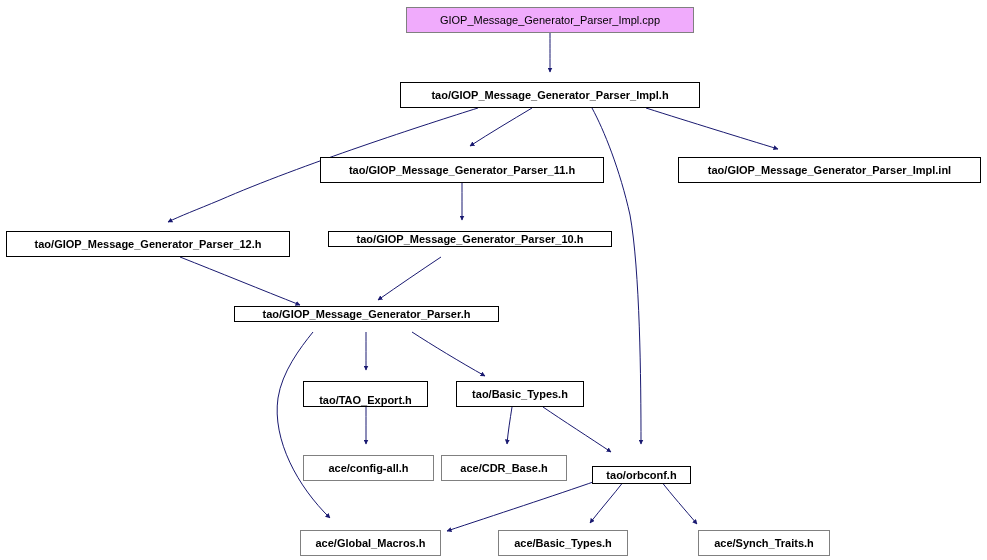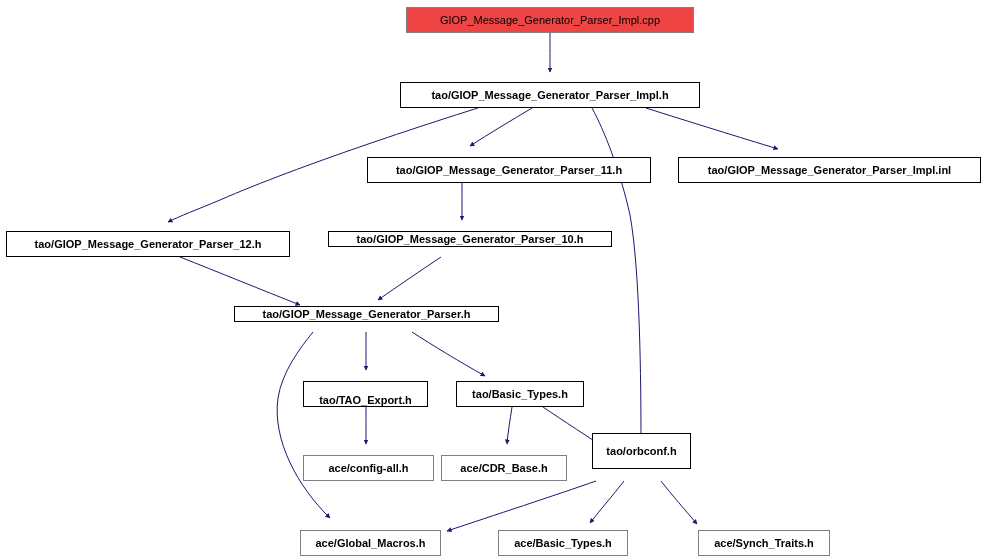--- a/index.html
+++ b/index.html
@@ -29,21 +29,21 @@
     box-sizing: border-box;
     display: flex;
     align-items: center;
     justify-content: center;
     background: #ffffff;
     border: 1px solid #808080;
     white-space: nowrap;
     overflow: hidden;
   }
   .node-box.root {
-    background: #ef4444;
+    background: #f0abfc;
     border: 1px solid #808080;
   }
   .node-box.linked {
     border: 1px solid #000000;
   }
   .node-label {
     font-family: "Liberation Sans", sans-serif;
     font-size: 11px;
     line-height: 11px;
     color: #000000;
@@ -88,21 +88,21 @@
         <path d="M661,481 C671,494 686,511 697,524" fill="none" stroke="#191970" stroke-width="1" marker-end="url(#arrowhead)"></path>
       </g>
   </svg>
   <div id="node-layer">
       <div class="node-box root" style="left: 406px; top: 7px; width: 288px; height: 26px;">
         <span class="node-label">GIOP_Message_Generator_Parser_Impl.cpp</span>
       </div>
       <div class="node-box linked" style="left: 400px; top: 82px; width: 300px; height: 26px;">
         <span class="node-label">tao/GIOP_Message_Generator_Parser_Impl.h</span>
       </div>
-      <div class="node-box linked" style="left: 320px; top: 157px; width: 284px; height: 26px; margin-left: 47px;">
+      <div class="node-box linked" style="left: 320px; top: 157px; width: 284px; height: 26px;">
         <span class="node-label">tao/GIOP_Message_Generator_Parser_11.h</span>
       </div>
       <div class="node-box linked" style="left: 678px; top: 157px; width: 303px; height: 26px;">
         <span class="node-label">tao/GIOP_Message_Generator_Parser_Impl.inl</span>
       </div>
       <div class="node-box linked" style="left: 6px; top: 231px; width: 284px; height: 26px;">
         <span class="node-label">tao/GIOP_Message_Generator_Parser_12.h</span>
       </div>
       <div class="node-box linked" style="left: 328px; top: 231px; width: 284px; height: 16px;">
         <span class="node-label">tao/GIOP_Message_Generator_Parser_10.h</span>
@@ -115,21 +115,21 @@
       </div>
       <div class="node-box linked" style="left: 456px; top: 381px; width: 128px; height: 26px;">
         <span class="node-label">tao/Basic_Types.h</span>
       </div>
       <div class="node-box leaf" style="left: 303px; top: 455px; width: 131px; height: 26px;">
         <span class="node-label">ace/config-all.h</span>
       </div>
       <div class="node-box leaf" style="left: 441px; top: 455px; width: 126px; height: 26px;">
         <span class="node-label">ace/CDR_Base.h</span>
       </div>
-      <div class="node-box linked" style="left: 592px; top: 433px; width: 99px; height: 36px;">
+      <div class="node-box linked" style="left: 592px; top: 466px; width: 99px; height: 18px;">
         <span class="node-label">tao/orbconf.h</span>
       </div>
       <div class="node-box leaf" style="left: 300px; top: 530px; width: 141px; height: 26px;">
         <span class="node-label">ace/Global_Macros.h</span>
       </div>
       <div class="node-box leaf" style="left: 498px; top: 530px; width: 130px; height: 26px;">
         <span class="node-label">ace/Basic_Types.h</span>
       </div>
       <div class="node-box leaf" style="left: 654px; top: 530px; width: 132px; height: 26px; margin-left: 44px;">
         <span class="node-label">ace/Synch_Traits.h</span>

